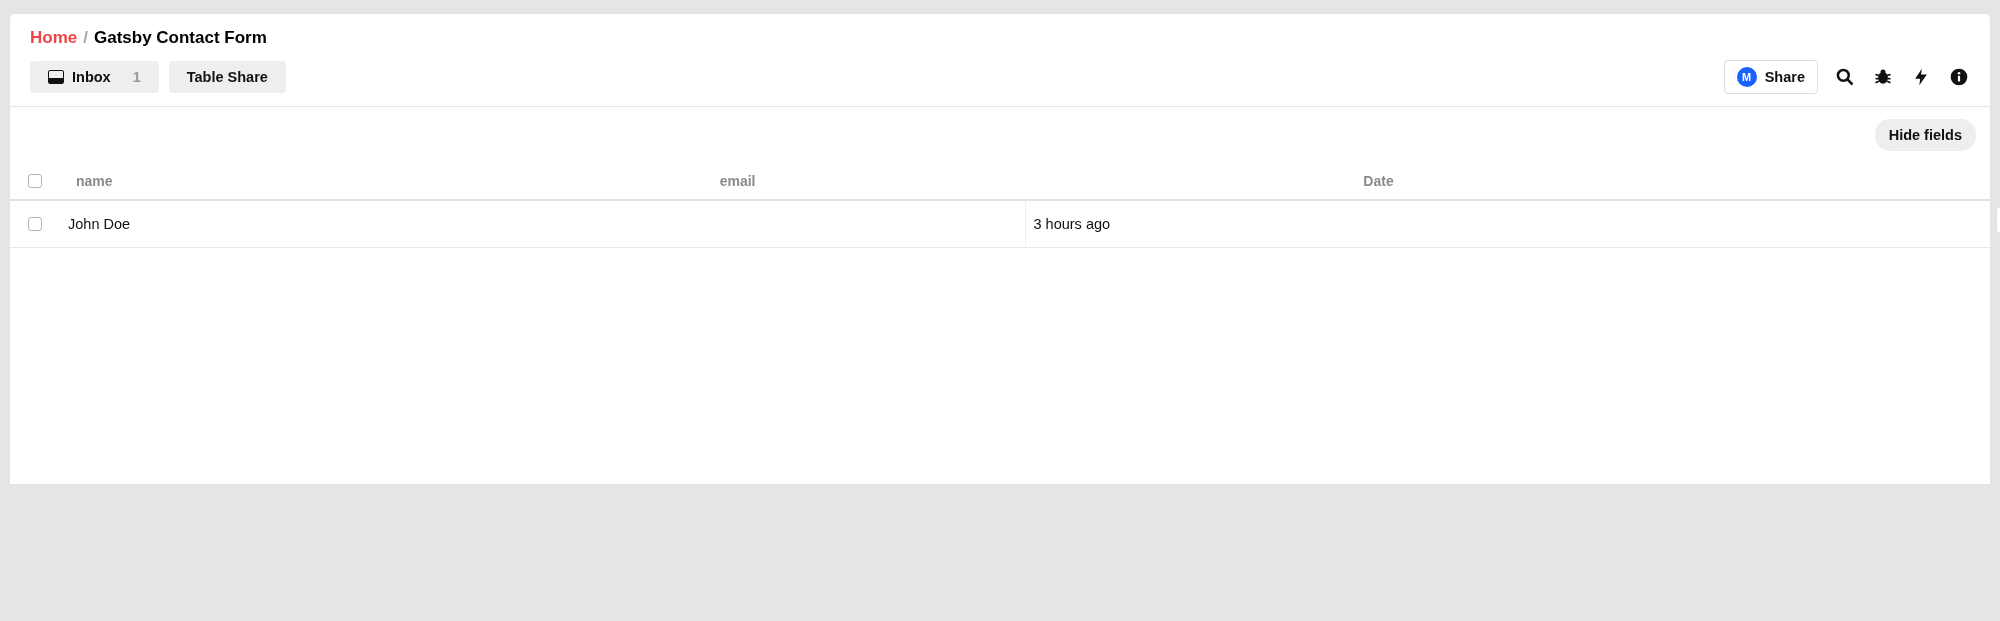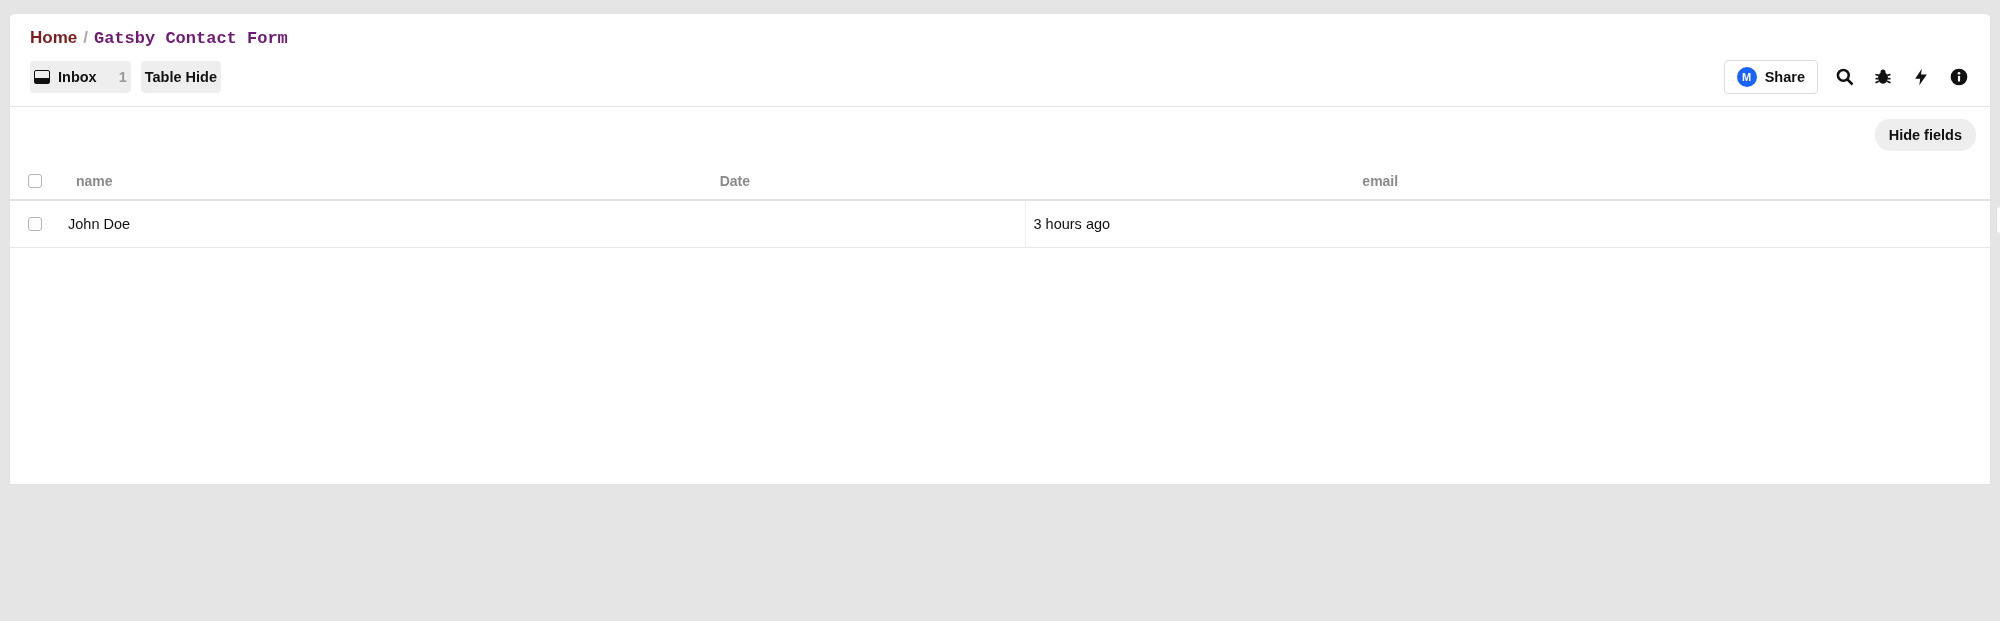--- a/index.html
+++ b/index.html
@@ -30,38 +30,38 @@
     flex-direction: column;
     gap: 12px;
   }
   .breadcrumb {
     font-size: 17px;
     font-weight: 700;
     display: flex;
     align-items: center;
     gap: 6px;
   }
-  .breadcrumb .home-link { color: #7f1d1d; cursor: pointer; }
+  .breadcrumb .home-link { color: #ef4444; cursor: pointer; }
   .breadcrumb .sep { color: #aaa; font-weight: 600; }
-  .breadcrumb .current { color: #701a75; font-family: Liberation Mono, monospace; }
+  .breadcrumb .current { color: #000000; }
 
   .toolbar-row {
     display: flex;
     align-items: center;
     justify-content: space-between;
   }
   .toolbar-left { display: flex; gap: 10px; }
   .tab-btn {
     display: inline-flex;
     align-items: center;
     gap: 8px;
     background: #eeeeee;
     border: none;
     border-radius: 4px;
-    padding: 8px 4px;
+    padding: 8px 18px;
     font-size: 14.5px;
     font-weight: 700;
     color: #111;
     cursor: pointer;
     font-family: inherit;
   }
   .tab-btn .count { color: #999; font-weight: 600; padding-left: 14px; }
   .inbox-icon {
     width: 16px; height: 14px; border: 1.8px solid #111; border-radius: 2px;
     position: relative;
@@ -157,21 +157,21 @@
       </div>
 
       <div class="toolbar-row">
         <div class="toolbar-left">
           <button class="tab-btn">
             <span class="inbox-icon"></span>
             <span>Inbox</span>
             <span class="count">1</span>
           </button>
           <button class="tab-btn">
-            <span>Table Hide</span>
+            <span>Table Share</span>
           </button>
         </div>
 
         <div class="toolbar-right">
           <button class="share-btn">
             <span class="avatar-badge">M</span>
             <span>Share</span>
           </button>
           <button class="icon-btn">
             <svg viewBox="0 0 24 24" fill="none" stroke="#111" stroke-width="3">
@@ -210,22 +210,22 @@
     <div class="actions-bar">
       <button class="hide-fields-btn">Hide fields</button>
     </div>
 
     <div class="table">
       <div class="thead">
         <div class="cell col-ck">
           <input type="checkbox" class="checkbox" style="">
         </div>
         <div class="cell col-name">name</div>
+        <div class="cell col-email">email</div>
         <div class="cell col-date">Date</div>
-        <div class="cell col-email">email</div>
       </div>
 
       <div class="trow-container">
         <div class="trow">
           <div class="cell col-ck">
             <input type="checkbox" class="checkbox" style="">
           </div>
           <div class="cell col-name">John Doe</div>
           <div class="cell col-date">3 hours ago</div>
         </div>

